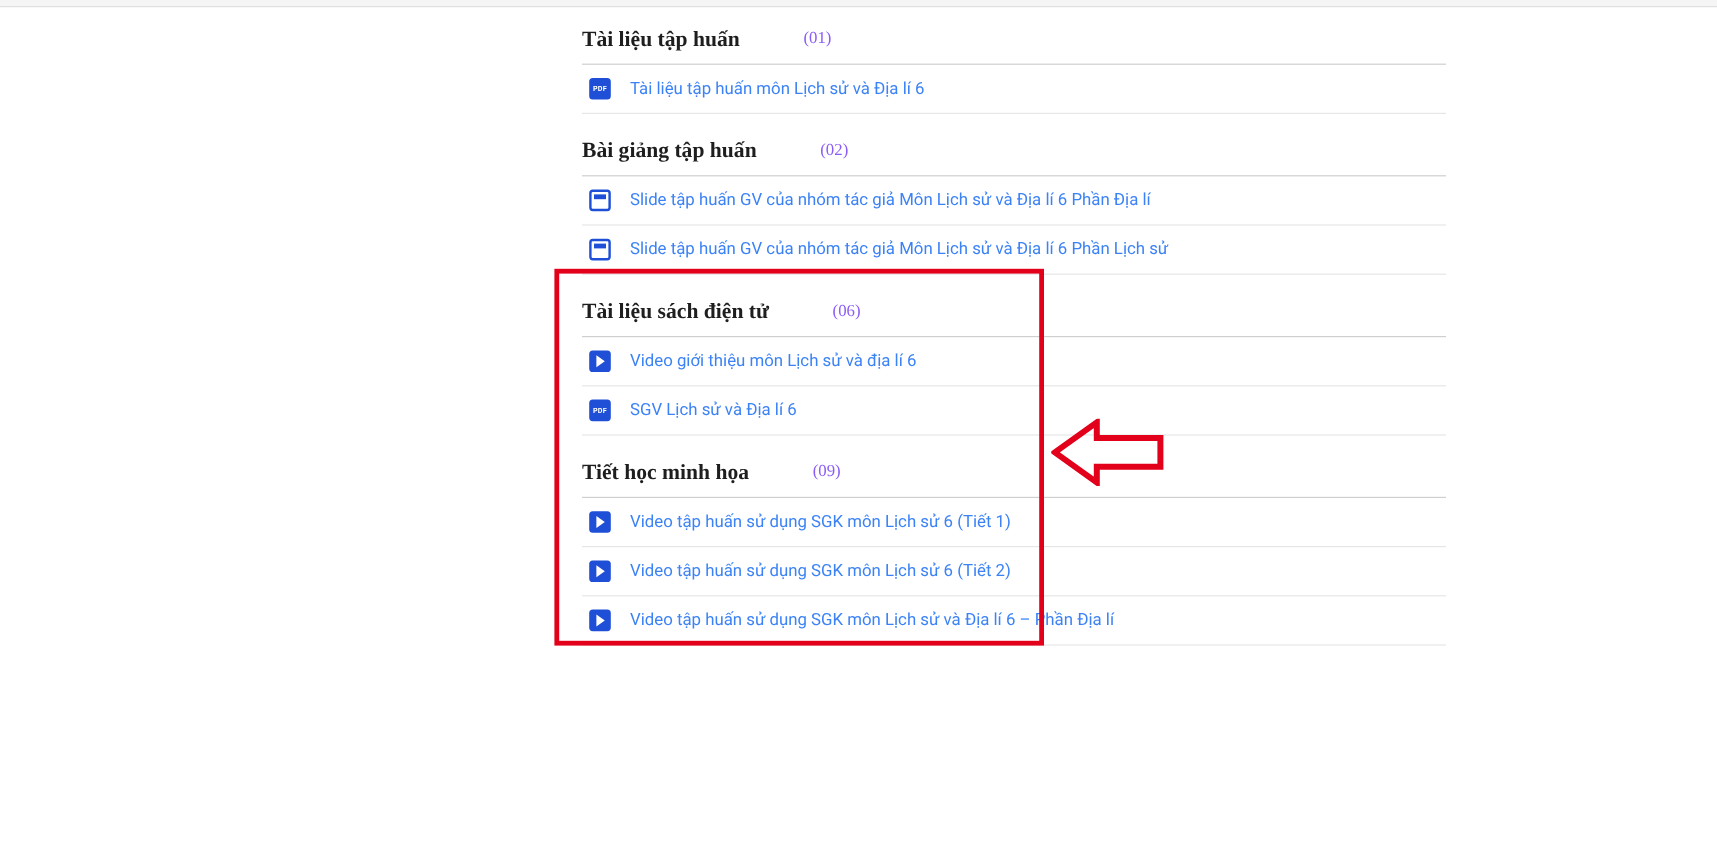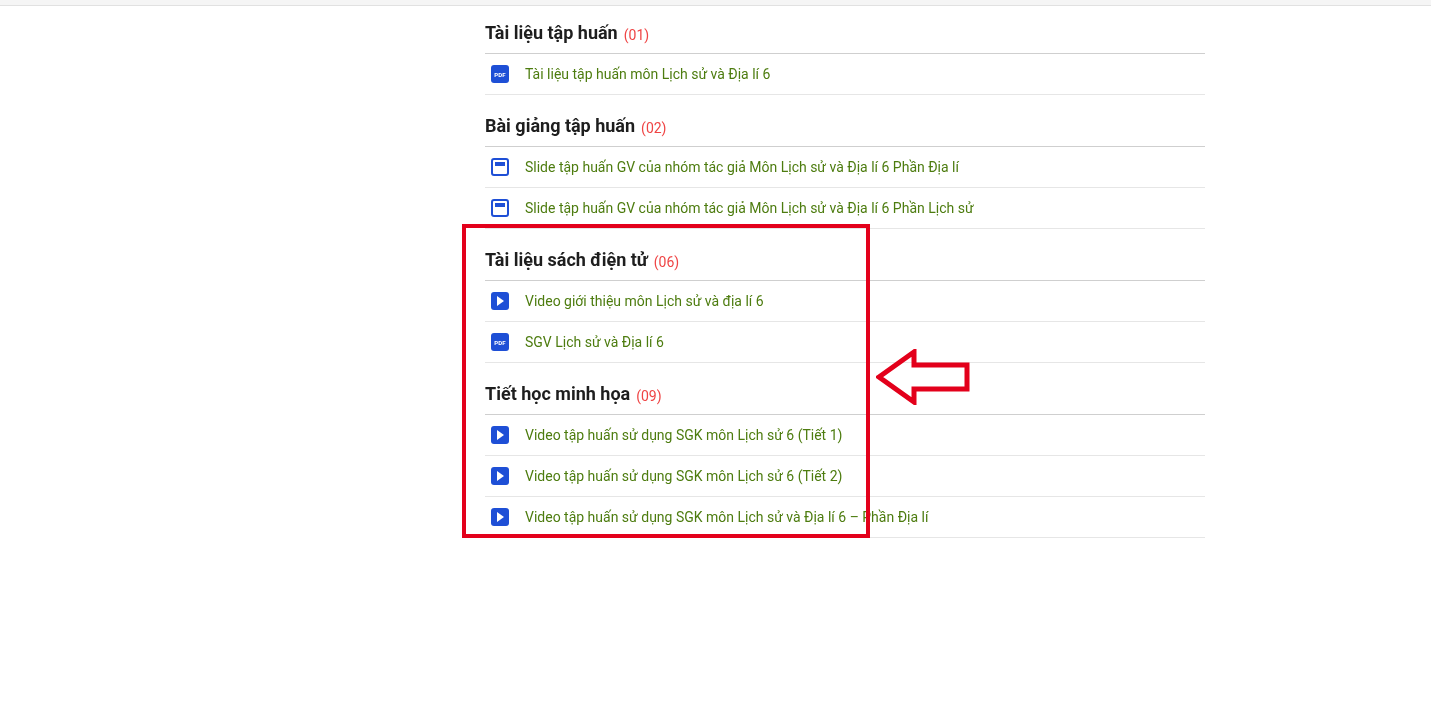--- a/index.html
+++ b/index.html
@@ -20,45 +20,47 @@
   .content {
     width: 720px;
     margin-left: 485px;
     margin-top: 8px;
   }
   .section {
     margin-bottom: 12px;
   }
   .section-header {
     display: flex;
-    align-items: flex-end;
+    align-items: center;
     gap: 6px;
     padding: 8px 0 10px 0;
     border-bottom: 1px solid #cfcfcf;
+    font-family: Liberation Serif, serif;
   }
   .section-title {
     font-size: 18px;
     font-weight: 700;
     color: #1e1e1e;
   }
   .section-count {
     font-size: 14px;
-    color: #ef4444;
+    color: #8b5cf6;
+    margin-left: 47px;
   }
   .item {
     display: flex;
     align-items: center;
     gap: 16px;
     padding: 11px 2px 11px 6px;
     border-bottom: 1px solid #e6e6e6;
     cursor: pointer;
   }
   .item-label {
     font-size: 14px;
-    color: #4d7c0f;
+    color: #3b82f6;
   }
   .icon {
     width: 18px;
     height: 18px;
     border-radius: 3px;
     display: inline-flex;
     align-items: center;
     justify-content: center;
     flex-shrink: 0;
   }

